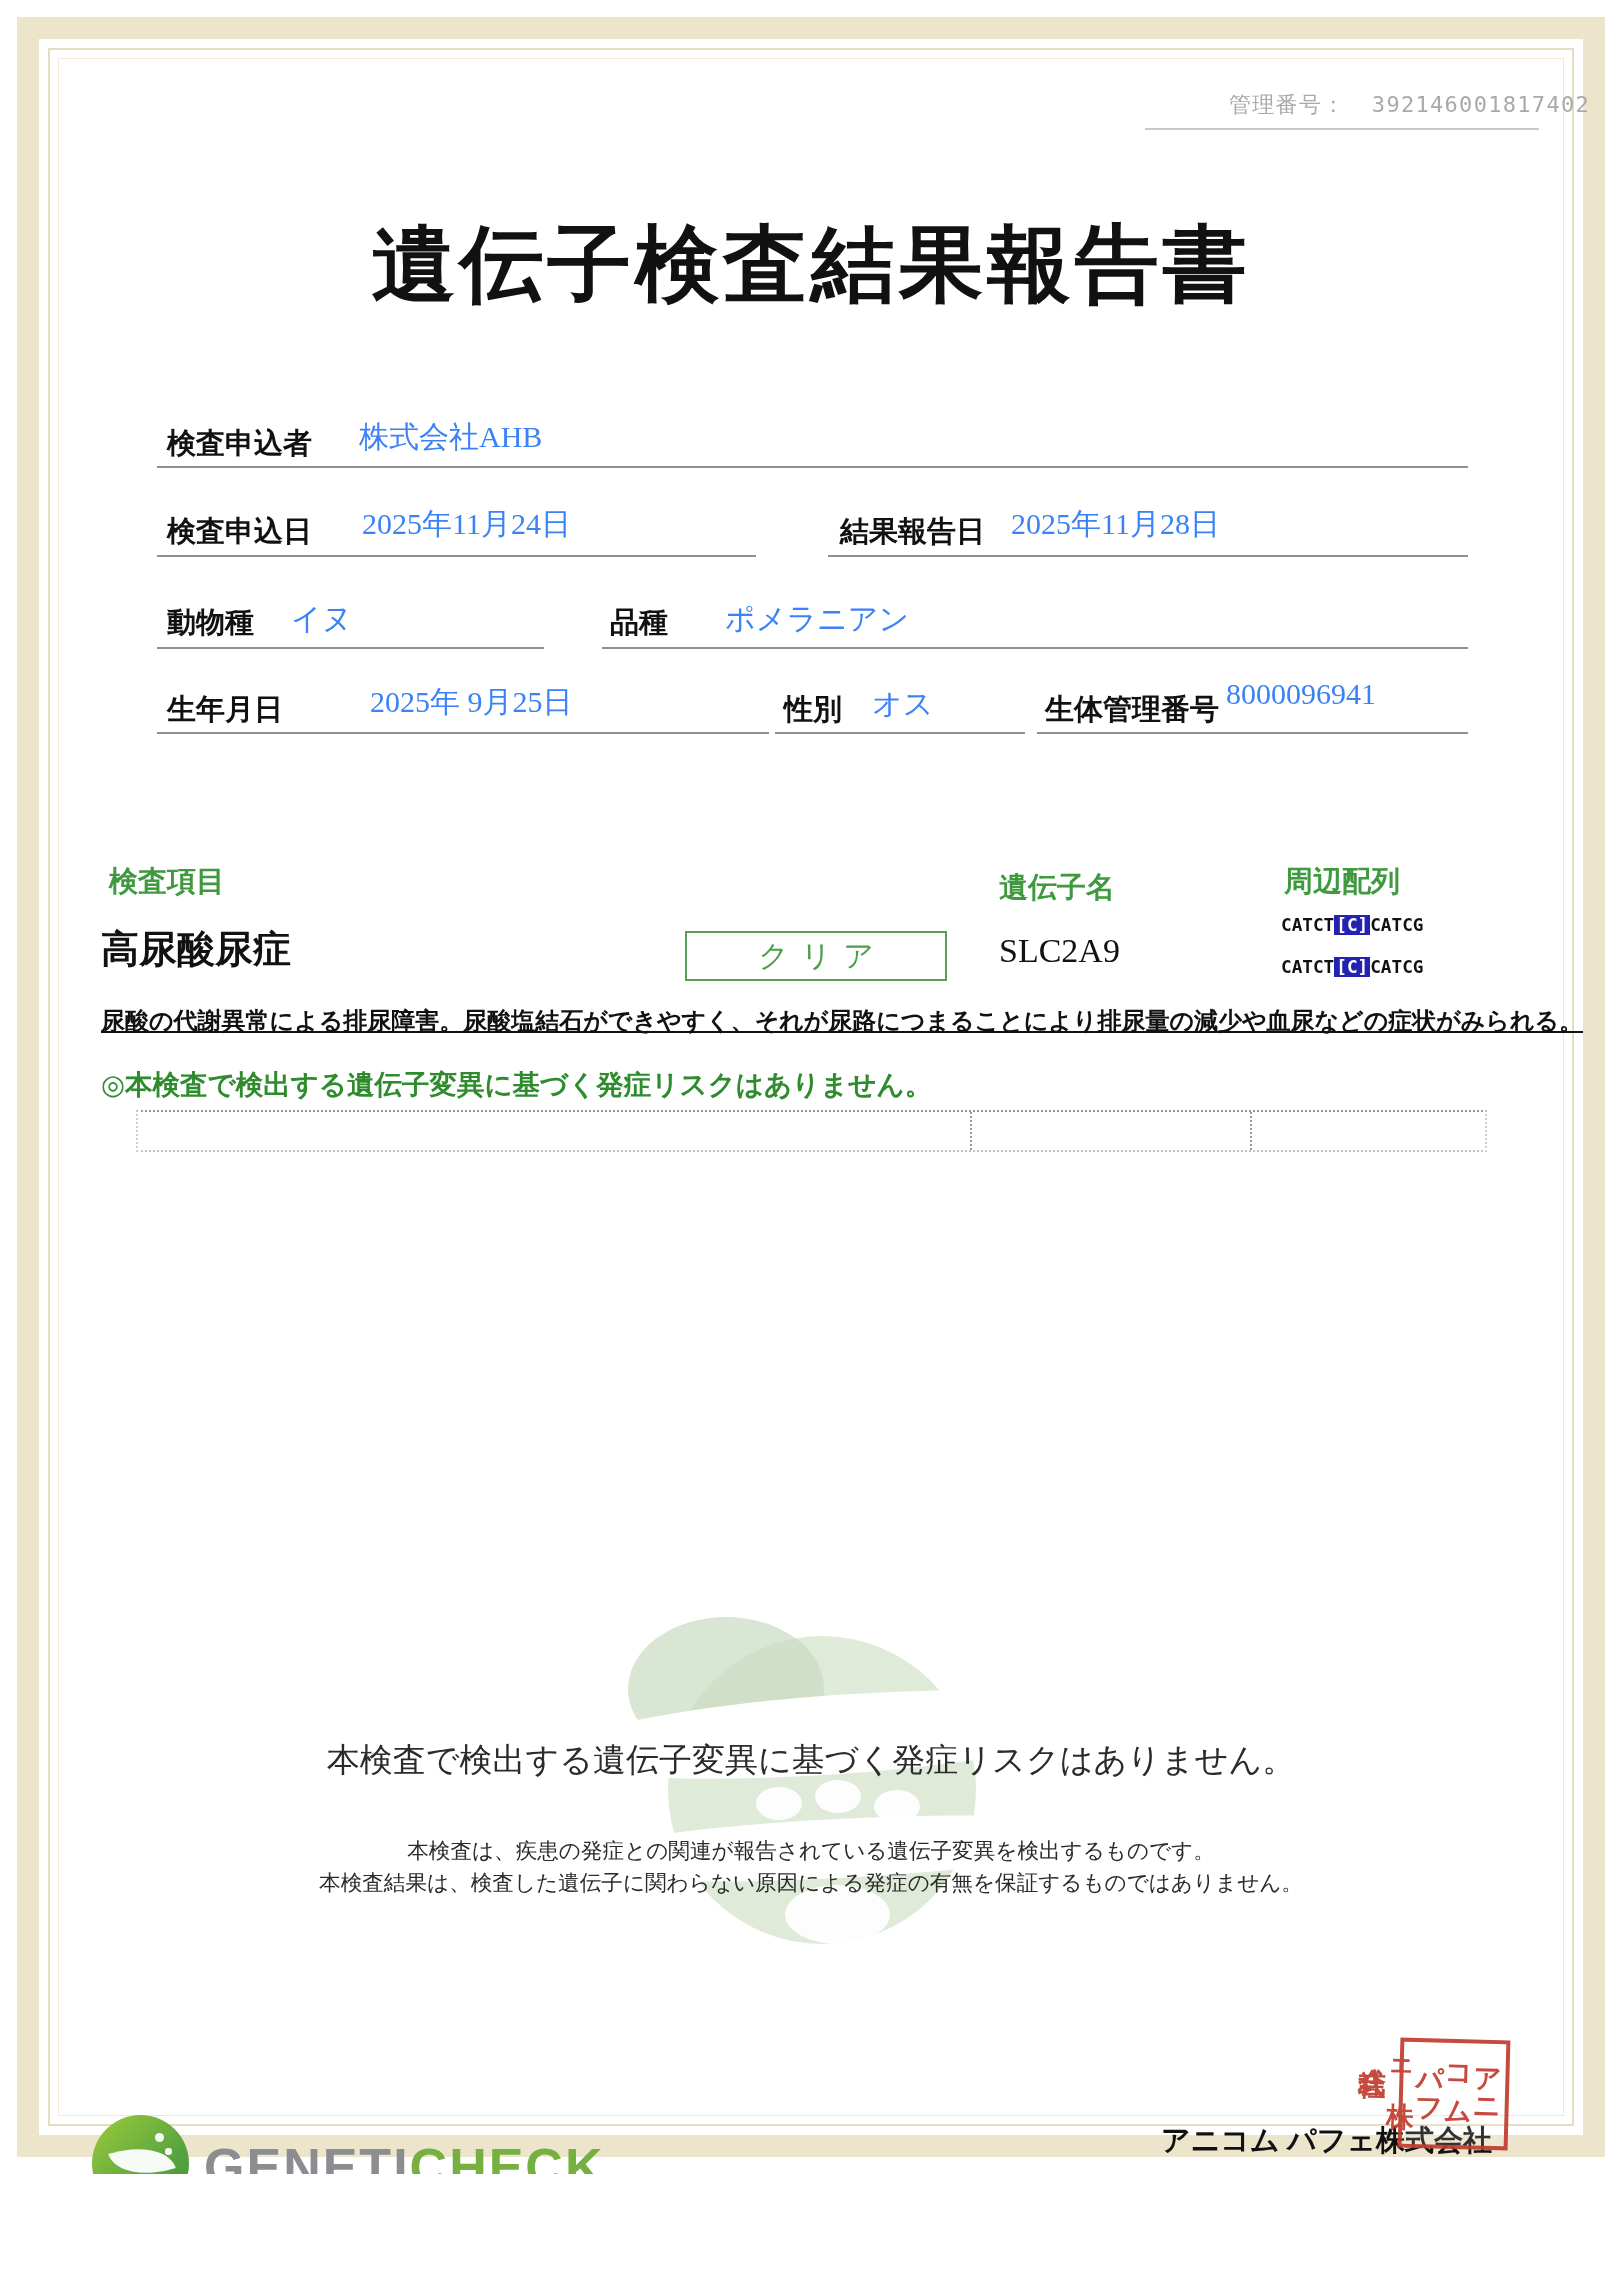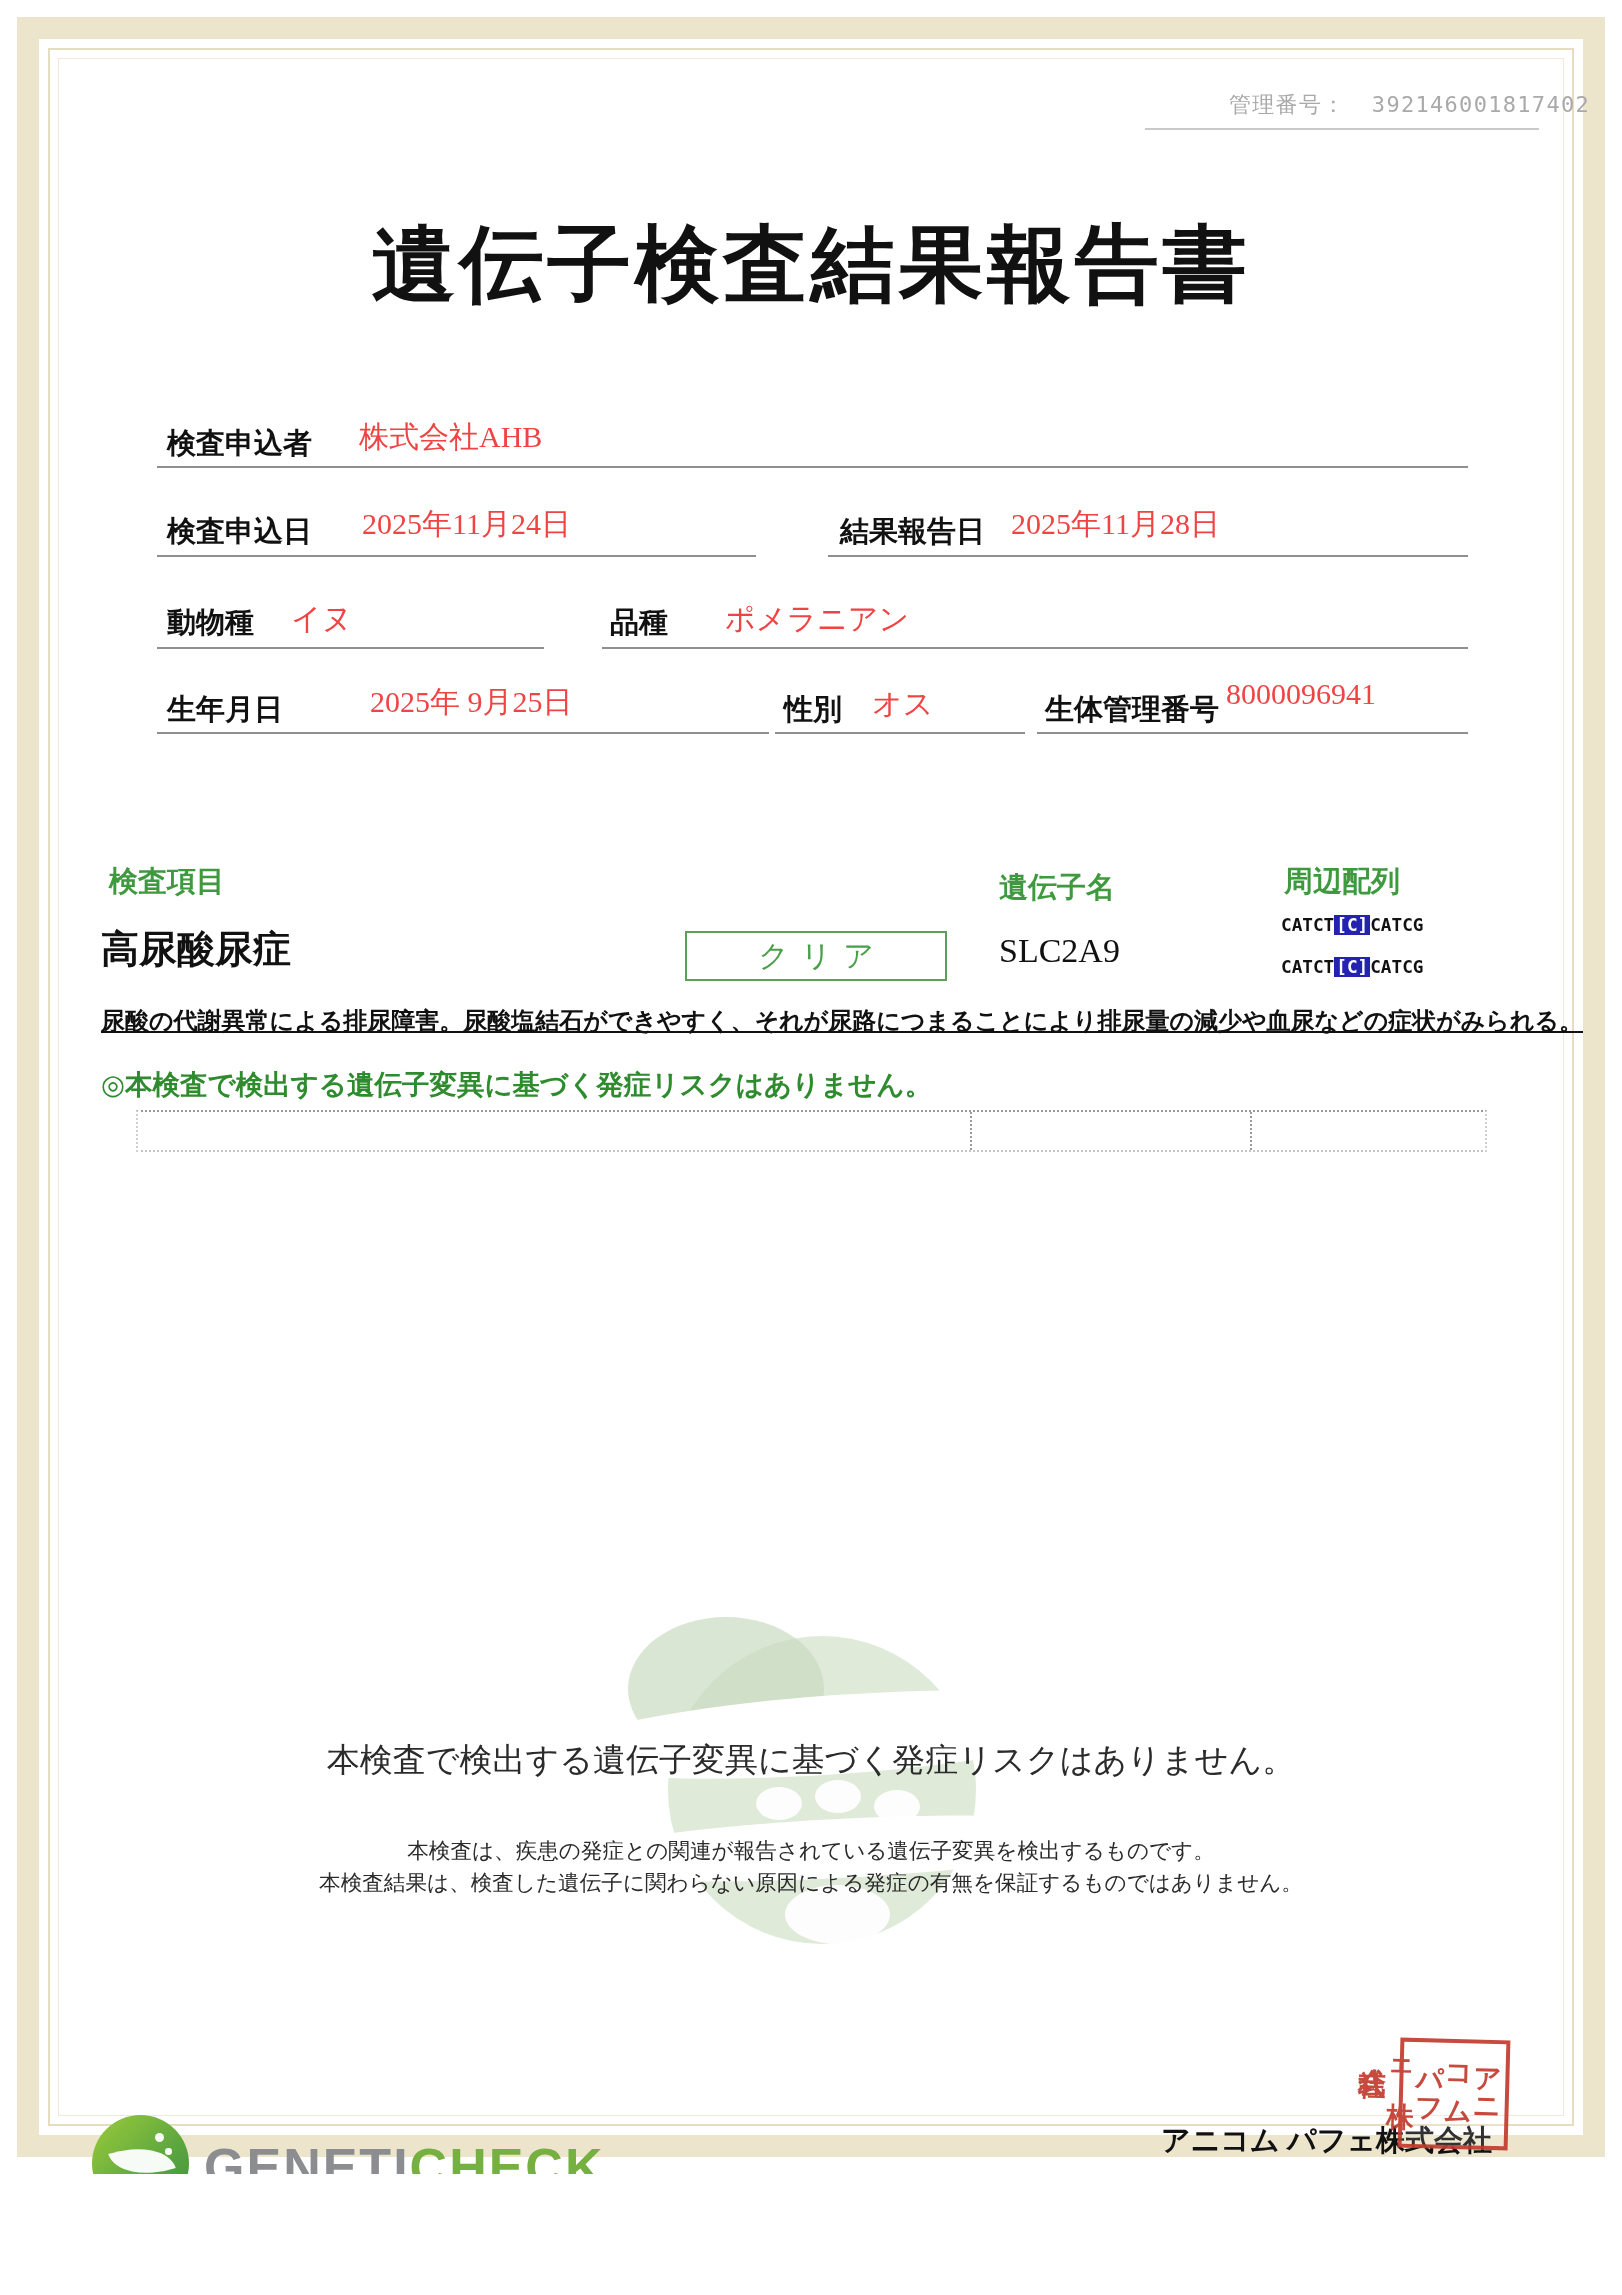--- a/index.html
+++ b/index.html
@@ -15,21 +15,21 @@
 
   
   .mgmt{font-family:"DejaVu Sans Mono","Liberation Mono",monospace;color:#a9a9a9;font-size:22px;letter-spacing:1.3px;white-space:nowrap;}
   .mgmt-line{border-top:2px solid #c9c9c9;}
 
   
   .doc-title{width:100%;text-align:center;font-size:84px;font-weight:700;color:#111;letter-spacing:3.9px;}
 
   
   .f-label{font-size:29px;font-weight:700;color:#111;white-space:nowrap;}
-  .f-value{font-size:30px;color:#ef4444;white-space:nowrap;}
+  .f-value{font-size:30px;color:#3b82f6;white-space:nowrap;}
   .u-line{border-top:2px solid #8f8f8f;height:0;}
 
   
   .sec-header{font-size:29px;font-weight:700;color:#3f9a3f;white-space:nowrap;}
   .item-name{font-size:38px;font-weight:600;color:#111;white-space:nowrap;}
   .status-box{width:258px;height:46px;border:2px solid #5aa05a;display:flex;align-items:center;justify-content:center;background:#fff;}
   .status-text{font-size:30px;color:#4aa04a;letter-spacing:11.8px;padding-left:11.8px;}
   .gene-name{font-size:34px;color:#111;white-space:nowrap;}
   .seq{font-family:"DejaVu Sans Mono","Liberation Mono",monospace;font-size:17.7px;font-weight:700;color:#111;white-space:nowrap;}
   .seq .variant{background:#2323b0;color:#ffffff;padding:0 2px;}

